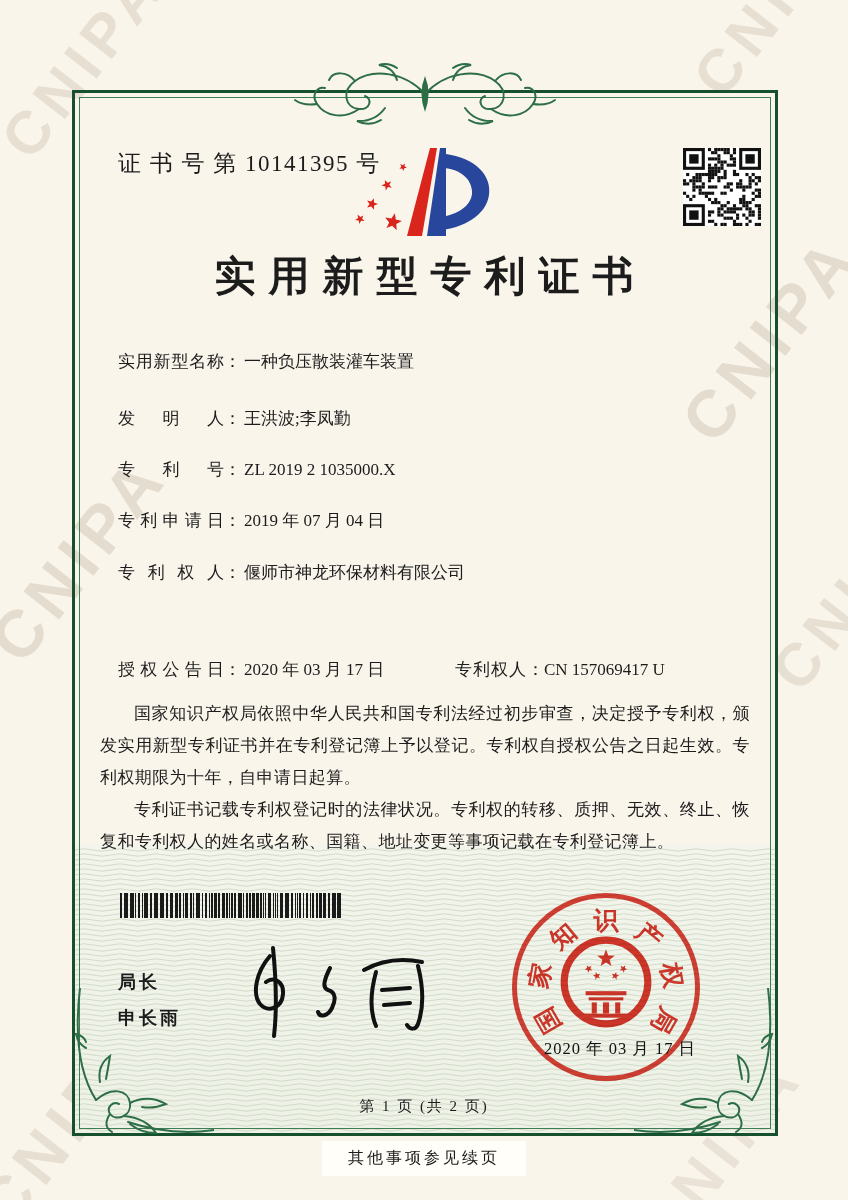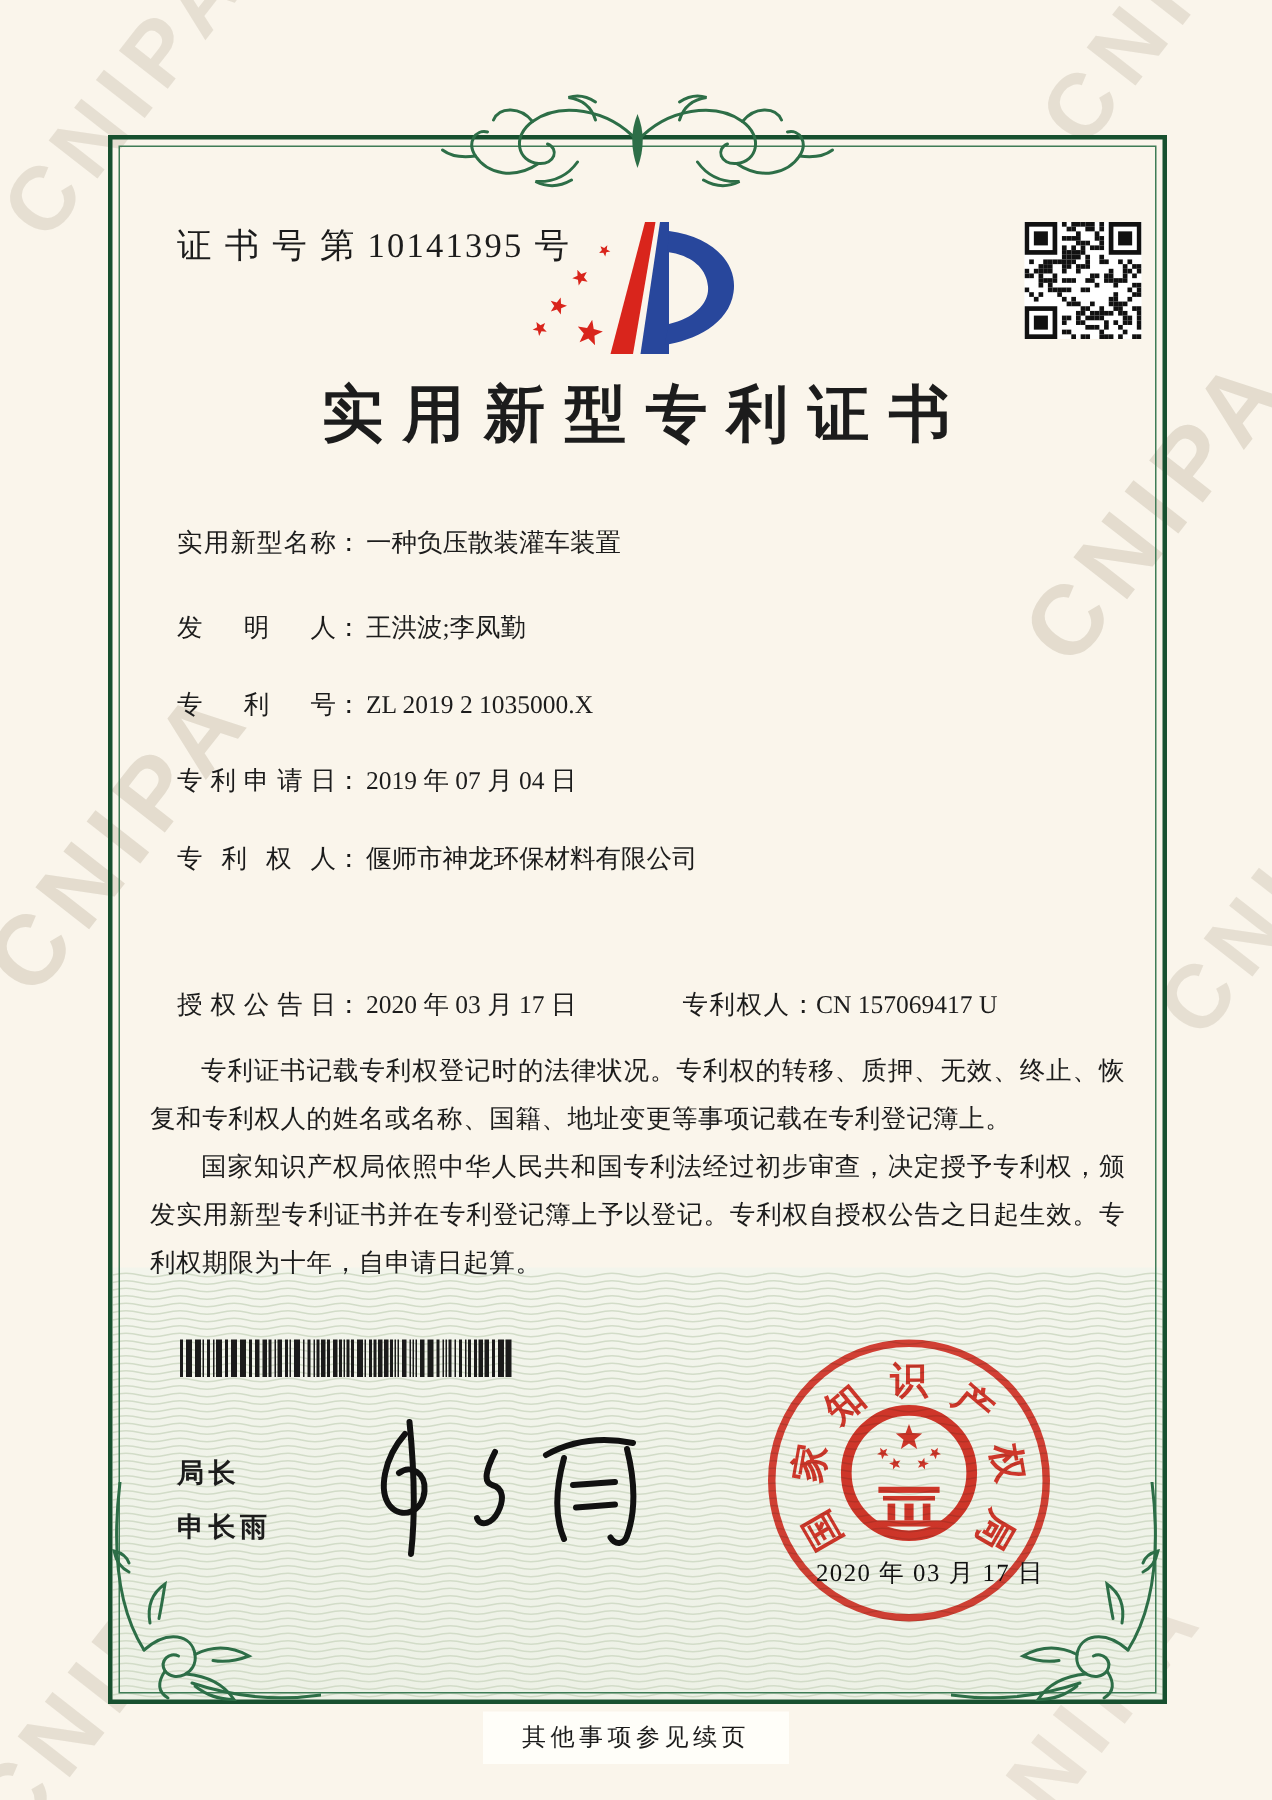--- a/index.html
+++ b/index.html
@@ -430,22 +430,22 @@
     <span class="f-label">专利权人</span><span class="f-colon">：</span><span>偃师市神龙环保材料有限公司</span>
   </div>
   <div class="field f7">
     <span class="f-label">授权公告日</span><span class="f-colon">：</span><span>2020 年 03 月 17 日</span>
     <span class="f-col2">
       <span class="f-label2">专利权人</span><span>：</span><span>CN 157069417 U</span>
     </span>
   </div>
 
   <div class="body-text">
+    <p>国家知识产权局依照中华人民共和国专利法经过初步审查，决定授予专利权，颁发实用新型专利证书并在专利登记簿上予以登记。专利权自授权公告之日起生效。专利权期限为十年，自申请日起算。</p>
     <p>专利证书记载专利权登记时的法律状况。专利权的转移、质押、无效、终止、恢复和专利权人的姓名或名称、国籍、地址变更等事项记载在专利登记簿上。</p>
-    <p>国家知识产权局依照中华人民共和国专利法经过初步审查，决定授予专利权，颁发实用新型专利证书并在专利登记簿上予以登记。专利权自授权公告之日起生效。专利权期限为十年，自申请日起算。</p>
   </div>
 
   <div class="barcode" id="barcode">
       <i style="width: 2px; background: rgb(26, 26, 26); margin-right: 2px;"></i>
       <i style="width: 4px; background: rgb(26, 26, 26); margin-right: 2px;"></i>
       <i style="width: 4px; background: rgb(26, 26, 26); margin-right: 1px;"></i>
       <i style="width: 1px; background: rgb(26, 26, 26); margin-right: 2px;"></i>
       <i style="width: 2px; background: rgb(26, 26, 26); margin-right: 2px;"></i>
       <i style="width: 1px; background: rgb(26, 26, 26); margin-right: 1px;"></i>
       <i style="width: 4px; background: rgb(26, 26, 26); margin-right: 2px;"></i>
@@ -543,15 +543,16 @@
         <span class="seal-char" style="transform: translate(-50%, -50%) rotate(-80deg) translateY(-67px);">家</span>
         <span class="seal-char" style="transform: translate(-50%, -50%) rotate(-40deg) translateY(-67px);">知</span>
         <span class="seal-char" style="transform: translate(-50%, -50%) rotate(0deg) translateY(-67px);">识</span>
         <span class="seal-char" style="transform: translate(-50%, -50%) rotate(40deg) translateY(-67px);">产</span>
         <span class="seal-char" style="transform: translate(-50%, -50%) rotate(80deg) translateY(-67px);">权</span>
         <span class="seal-char" style="transform: translate(-50%, -50%) rotate(120deg) translateY(-67px);">局</span>
       </div>
   </div>
   <div class="seal-date">2020 年 03 月 17 日</div>
 
+  <div class="page-info">第 1 页 (共 2 页)</div>
   <div class="note-box">其他事项参见续页</div>
 
 </div>
 
 </body></html>

